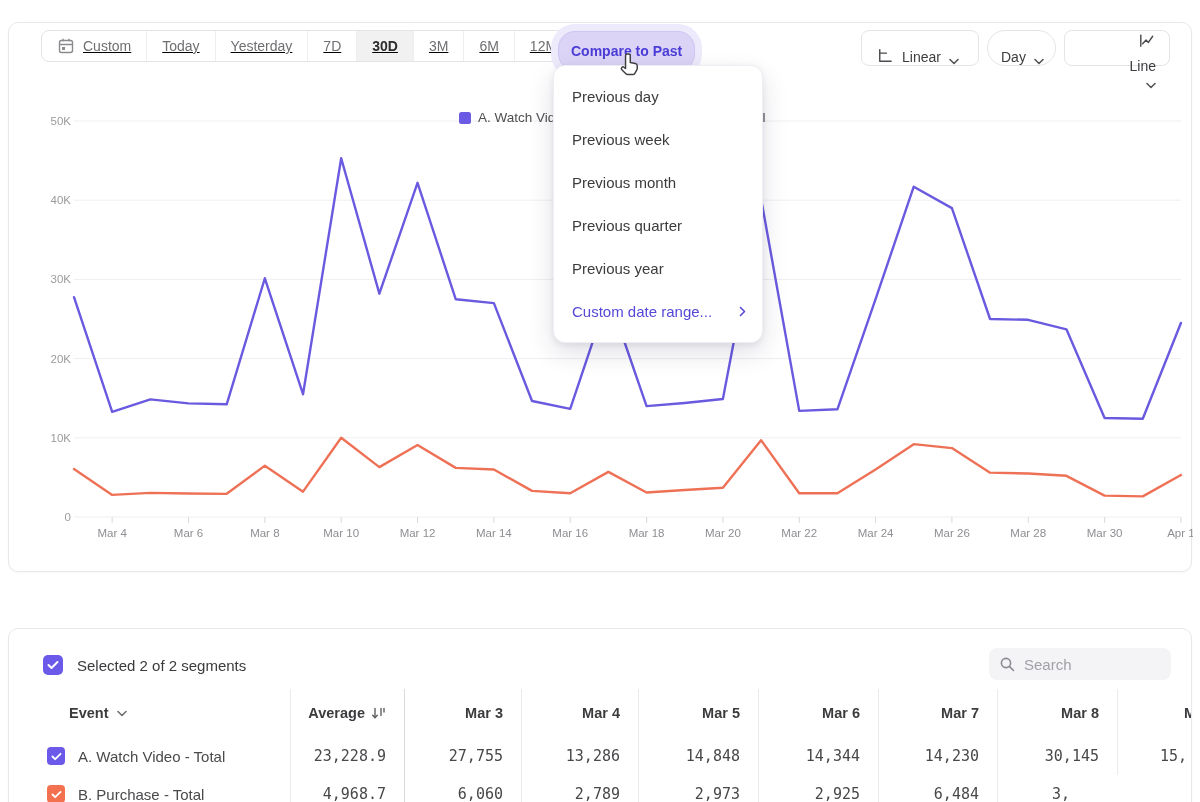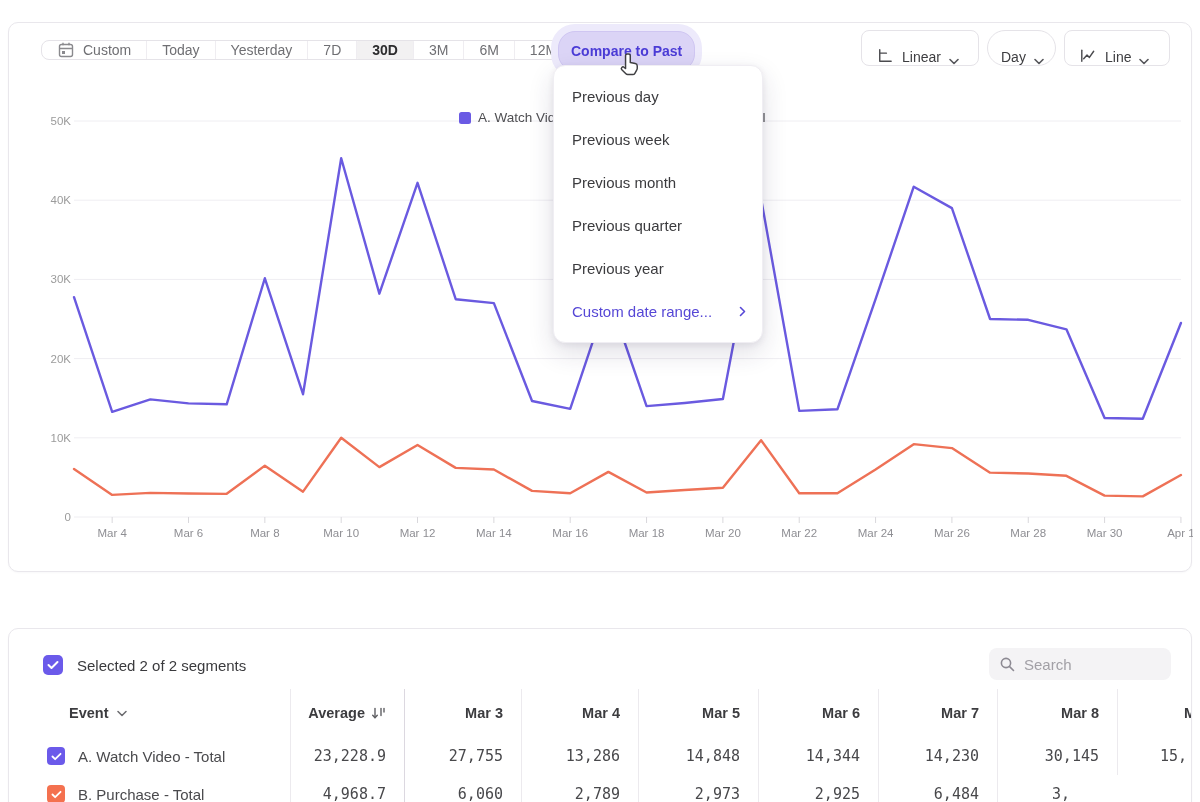--- a/index.html
+++ b/index.html
@@ -3,30 +3,30 @@
 <meta charset="utf-8">
 <style>
   * { margin:0; padding:0; box-sizing:border-box; }
   html,body { width:1200px; height:802px; background:#fff; font-family:"Liberation Sans",sans-serif; position:relative; overflow:hidden; }
 
   .card { position:absolute; background:#fff; border:1px solid #e9e7ec; border-radius:10px; box-shadow:0 1px 2px rgba(30,25,60,.03); }
   #card-chart { left:8px; top:22px; width:1184px; height:550px; }
   #card-table { left:8px; top:628px; width:1184px; height:193px; overflow:hidden; }
 
   
-  .seg { position:absolute; left:32px; top:17px; height:20px; display:flex; align-items:stretch; border:1px solid #e5e3e8; border-radius:8px; background:#fff; overflow:hidden; }
+  .seg { position:absolute; left:32px; top:7px; height:32px; display:flex; align-items:stretch; border:1px solid #e5e3e8; border-radius:8px; background:#fff; overflow:hidden;text-decoration:underline; }
   .seg-item { display:flex; align-items:center; gap:8px; padding:0 15px; font-size:14px; color:#6f6f73; border-right:1px solid #efedf1; cursor:pointer; white-space:nowrap; }
   .seg-item:last-child { border-right:none; }
   .seg-item.active { background:#f2f1f2; color:#2c2c2e; font-weight:bold; border-radius:1px; }
   .icon { display:inline-flex; align-items:center; justify-content:center; }
 
   .btn { position:absolute; top:7px; height:36px; display:flex; align-items:flex-end; gap:8px; padding:0 13px; border:1px solid #e5e3e8; border-radius:8px; background:#fff; font-size:14px; color:#3d3d40; cursor:pointer; white-space:nowrap; }
   #btn-linear { left:852px; width:118px; }
   #btn-day    { left:978px; width:69px;border-radius:18px; }
-  #btn-line   { left:1055px; width:106px; }
+  #btn-line   { left:1055px; width:106px;flex-direction:column; }
 
   #btn-compare { position:absolute; left:549px; top:8px; height:40px; display:flex; align-items:center; padding:0 12px; background:#dbd4f6; border-radius:17px; font-size:14px; font-weight:bold; color:#4b3cd6; cursor:pointer; box-shadow:0 0 0 7px #edeafb; border:1px solid #cfc6f2; z-index:20; }
 
   
   .legend { position:absolute; left:450px; top:87px; display:flex; gap:22px; align-items:center; z-index:1; }
   .legend-item { display:flex; align-items:center; gap:7px; font-size:13.5px; color:#4f4f52; cursor:pointer; white-space:nowrap; }
   .swatch { width:12px; height:12px; border-radius:2.5px; }
 
   
   #compare-menu { position:absolute; left:544px; top:42px; width:210px; height:278px; background:#fff; border:1px solid #f0eef3; border-radius:12px; box-shadow:0 10px 26px rgba(45,38,80,.14), 0 2px 6px rgba(45,38,80,.08); z-index:30; padding-top:9px; }

